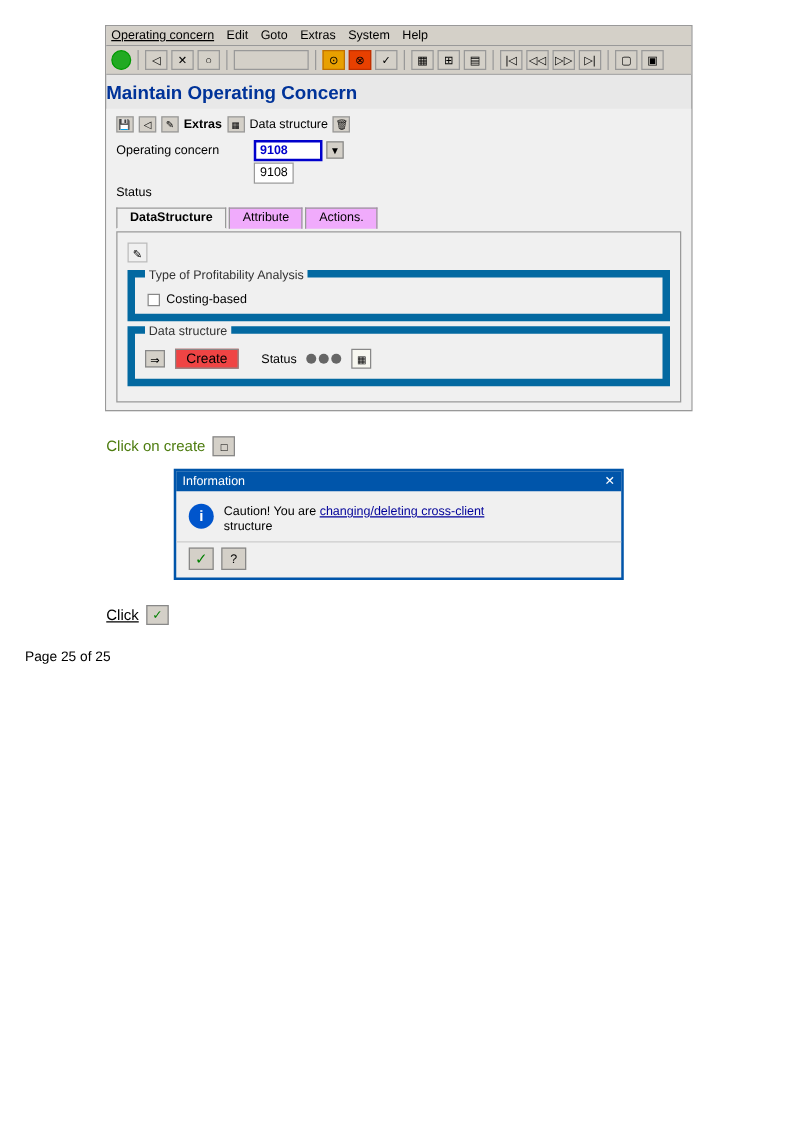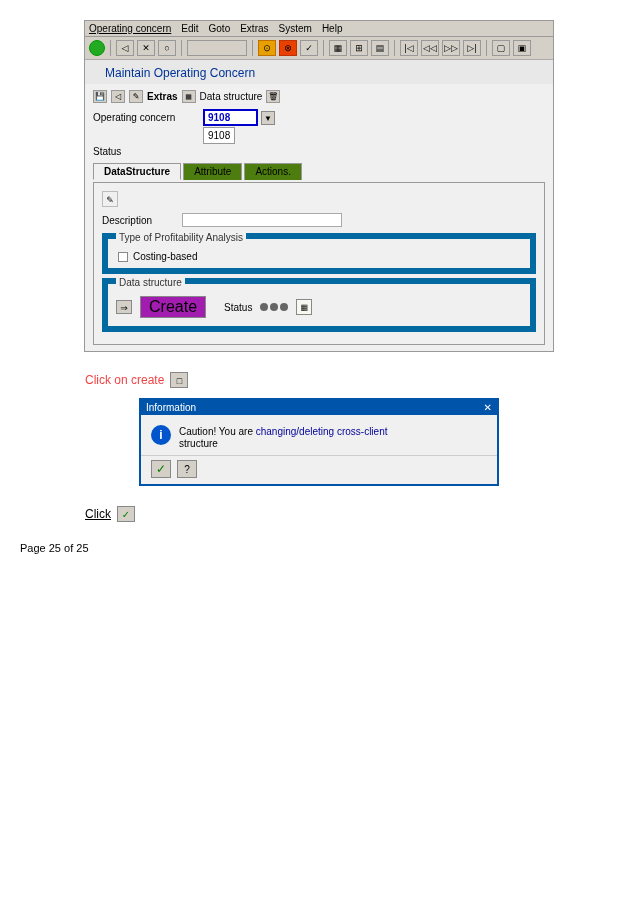--- a/index.html
+++ b/index.html
@@ -60,23 +60,23 @@
     }
 
     .toolbar-separator {
       width: 1px;
       height: 16px;
       background: #999;
       margin: 0 2px;
     }
 
     .sap-title-bar {
-      padding: 6px 8px 4px 20px;
-      font-size: 12px;
-      font-weight: normal;
+      padding: 6px 8px 4px 0;
+      font-size: 15px;
+      font-weight: bold;
       color: #003399;
     }
 
     .sap-content {
       background: #f0f0f0;
       padding: 6px 8px;
     }
 
     .form-row {
       display: flex;
@@ -127,21 +127,21 @@
 
     .tabs-row {
       display: flex;
       gap: 2px;
       margin-top: 6px;
       margin-bottom: 2px;
     }
 
     .tab {
       padding: 2px 10px;
-      background: #4d7c0f;
+      background: #f0abfc;
       border: 1px solid #999;
       border-bottom: none;
       font-size: 10px;
       cursor: pointer;
     }
 
     .tab.active {
       background: #f0f0f0;
       font-weight: bold;
       border-bottom: 1px solid #f0f0f0;
@@ -232,24 +232,24 @@
       width: 16px;
       height: 14px;
       background: #d4d0c8;
       border: 1px solid #888;
       text-align: center;
       line-height: 14px;
       font-size: 9px;
     }
 
     .create-btn {
-      background: #a21caf;
+      background: #ef4444;
       border: 1px solid #888;
       padding: 1px 8px;
-      font-size: 16px;
+      font-size: 11px;
       cursor: pointer;
     }
 
     .status-dots {
       display: flex;
       gap: 2px;
       align-items: center;
     }
 
     .dot {
@@ -274,21 +274,21 @@
     
     .instruction-section {
       margin: 20px 0 10px 75px;
       display: flex;
       align-items: center;
       gap: 6px;
     }
 
     .instruction-text {
       font-size: 12px;
-      color: #ef4444;
+      color: #4d7c0f;
     }
 
     .create-icon-btn {
       display: inline-block;
       width: 18px;
       height: 16px;
       background: #d4d0c8;
       border: 1px solid #888;
       font-size: 9px;
       text-align: center;
@@ -332,20 +332,21 @@
       line-height: 20px;
       flex-shrink: 0;
     }
 
     .dialog-message {
       font-size: 10px;
       color: #000;
     }
 
     .dialog-message .highlight-text {
+      text-decoration: underline;
       color: #000099;
     }
 
     .dialog-buttons {
       display: flex;
       gap: 6px;
       padding: 4px 10px 6px 10px;
       border-top: 1px solid #ccc;
     }
 
@@ -484,24 +485,20 @@
       <div class="tab">Attribute</div>
       <div class="tab">Actions.</div>
     </div>
 
     <div class="tab-content">
 
       <div style="margin-bottom:6px;">
         <span class="pencil-icon">✎</span>
       </div>
 
-      <div class="description-row">
-        <span class="description-label">Description</span>
-        <div class="description-input"></div>
-      </div>
 
       <div class="group-box">
         <span class="group-box-title">Type of Profitability Analysis</span>
         <div style="height:6px;"></div>
         <div class="checkbox-row">
           <span class="checkbox"></span>
           <span class="checkbox-label">Costing-based</span>
         </div>
       </div>
 

